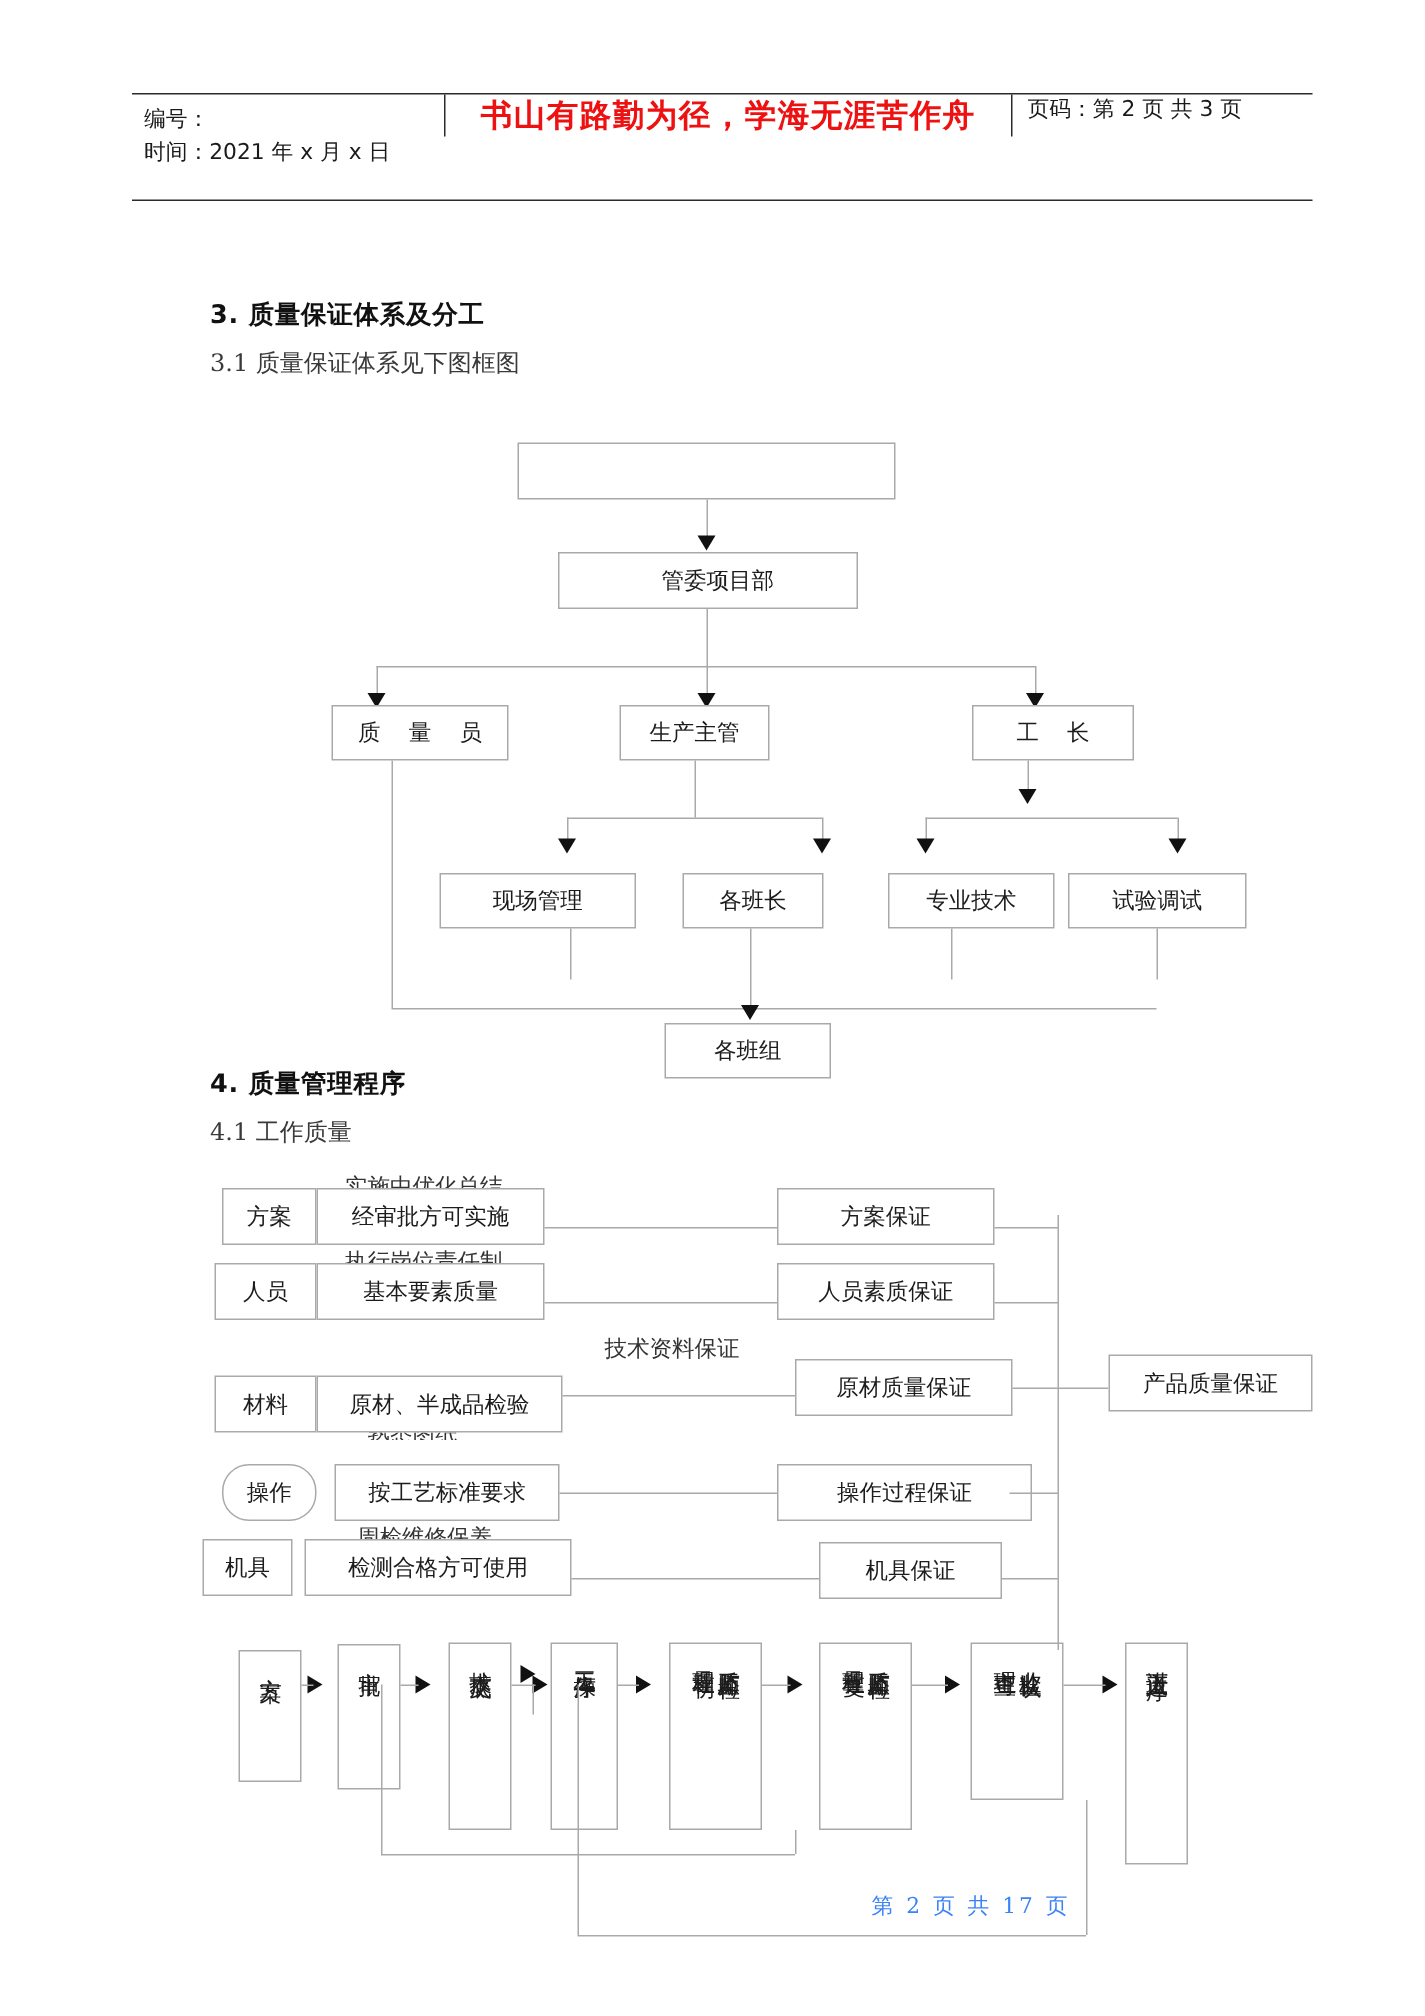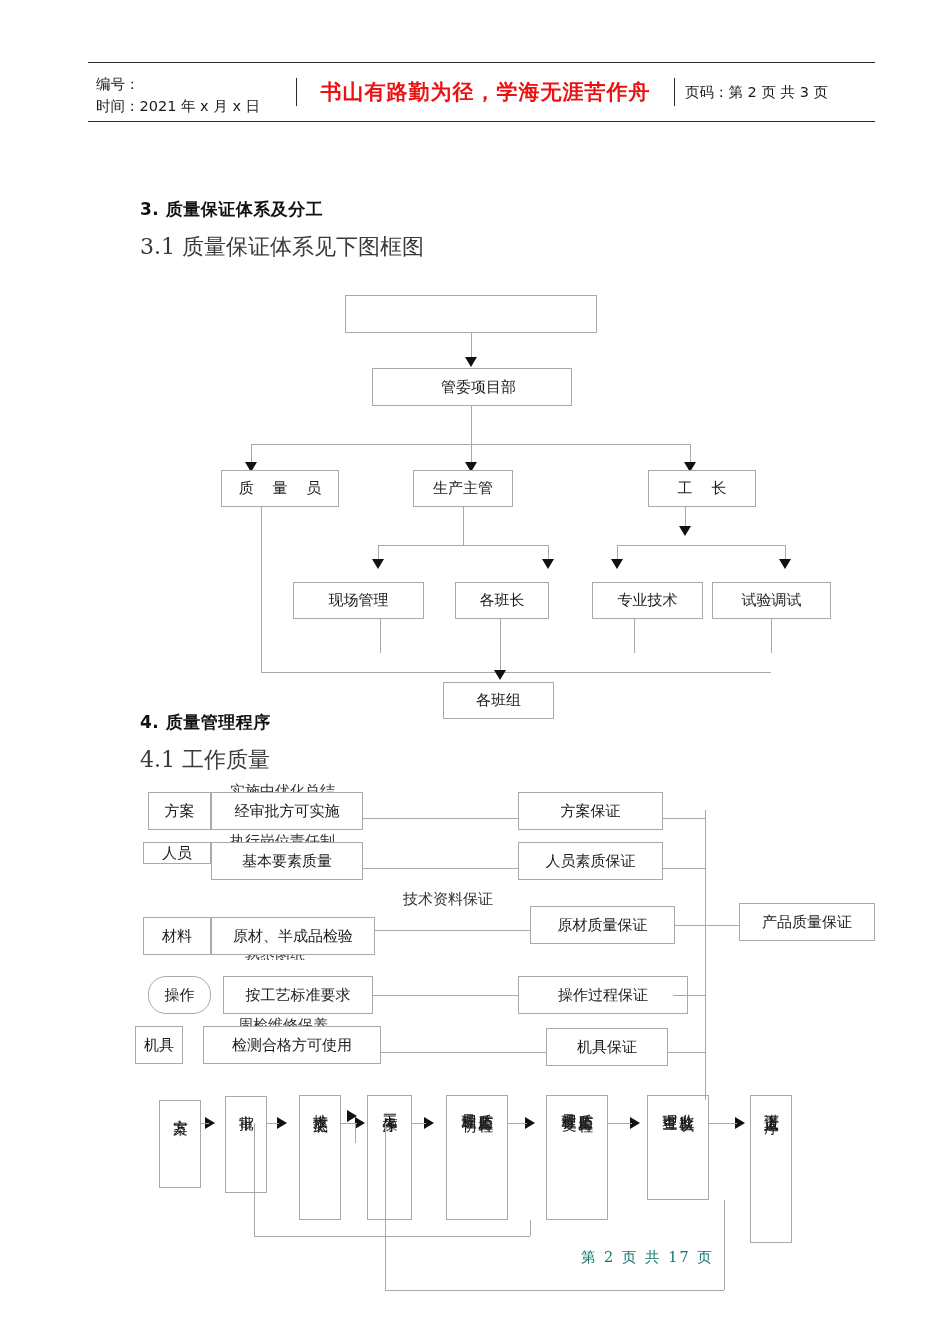--- a/index.html
+++ b/index.html
@@ -9,24 +9,24 @@
     background: #ffffff;
     font-family: "DejaVu Sans", "Liberation Sans", sans-serif;
     color: #1a1a1a;
     position: relative;
     overflow: hidden;
   }
   .page { position: absolute; inset: 0; }
 
   
   .header {
-    position: absolute; left: 88px; top: 62px; width: 787px; height: 60px;
+    position: absolute; left: 88px; top: 62px; width: 787px; height: 72px;
     border-top: 1.6px solid #2b2b2b;
     border-bottom: 1.6px solid #2b2b2b;
-    display: flex; align-items: center;
+    display: flex; align-items: flex-start;
   }
   .hdr-left {
     width: 208px; padding: 6px 0 0 8px;
     display: flex; flex-direction: column; justify-content: center;
     font-size: 14.5px; line-height: 1.55;
   }
   .hdr-left div { white-space: nowrap; }
   .hdr-mid {
     flex: 1; border-left: 1.4px solid #2b2b2b; border-right: 1.4px solid #2b2b2b;
     display: flex; align-items: center; justify-content: center;
@@ -37,21 +37,21 @@
     width: 200px; display: flex; align-items: center; padding-left: 10px;
     font-size: 14.5px; white-space: nowrap;
   }
 
   
   .h-main {
     position: absolute; font-weight: bold; font-size: 17px; color: #111;
     letter-spacing: .5px; white-space: nowrap;
   }
   .h-sub {
-    position: absolute; font-size: 22px; color: #3a3a3a;
+    position: absolute; font-size: 16px; color: #3a3a3a;
     font-family: "DejaVu Serif", "Liberation Serif", serif;
     white-space: nowrap;
   }
 
   
   .box {
     position: absolute; border: 1px solid #a9a9a9; background: #fff;
     display: flex; align-items: center; justify-content: center;
     font-size: 15px; color: #1c1c1c; white-space: nowrap;
     font-family: "DejaVu Serif", "Liberation Serif", serif;
@@ -92,23 +92,24 @@
     font-size: 15px; color:#1c1c1c;
     font-family: "DejaVu Serif", "Liberation Serif", serif;
   }
   .vcol {
     writing-mode: vertical-rl; text-orientation: upright;
     line-height: 1.12; letter-spacing: 1px;
   }
 
   
   .footer {
-    position: absolute; font-size: 14.5px; color:#0f766e; white-space: nowrap;
+    position: absolute; font-size: 14.5px; color:#3b82f6; white-space: nowrap;
     letter-spacing: 2px;
     font-family: "DejaVu Serif", "Liberation Serif", serif;
+    margin-top: 13px;
   }
 </style>
 </head>
 <body>
 
 <div class="page">
 
   <div class="header">
     <div class="hdr-left">
       <div>编号：</div>
@@ -177,38 +178,38 @@
   <div class="floatlabel clip-label" style="left:230px; top:778px; width:160px; height:18px; line-height:26px;">实施中优化总结</div>
   <div class="floatlabel clip-label" style="left:230px; top:828px; width:160px; height:18px; line-height:26px;">执行岗位责任制</div>
   <div class="floatlabel clip-label" style="left:245px; top:944px; width:120px; height:16px; line-height:24px;">熟悉图纸</div>
   <div class="floatlabel clip-label" style="left:238px; top:1013px; width:150px; height:16px; line-height:24px;">周检维修保养</div>
 
   <div class="mbox-key" style="left:148px; top:792px; width:63px; height:38px;">方案</div>
   <div class="mbox-key" style="left:211px; top:792px; width:152px; height:38px;">经审批方可实施</div>
   <div class="ln lnh" style="left:363px; top:818px; width:155px;"></div>
   <div class="box" style="left:518px; top:792px; width:145px; height:38px;">方案保证</div>
 
-  <div class="mbox-key" style="left:143px; top:842px; width:68px; height:22px;">人员</div>
+  <div class="mbox-key" style="left:143px; top:842px; width:68px; height:38px;">人员</div>
   <div class="mbox-key" style="left:211px; top:842px; width:152px; height:38px;">基本要素质量</div>
   <div class="ln lnh" style="left:363px; top:868px; width:155px;"></div>
   <div class="box" style="left:518px; top:842px; width:145px; height:38px;">人员素质保证</div>
 
   <div class="floatlabel" style="left:403px; top:890px;">技术资料保证</div>
 
   <div class="mbox-key" style="left:143px; top:917px; width:68px; height:38px;">材料</div>
   <div class="mbox-key" style="left:211px; top:917px; width:164px; height:38px;">原材、半成品检验</div>
   <div class="ln lnh" style="left:375px; top:930px; width:155px;"></div>
   <div class="box" style="left:530px; top:906px; width:145px; height:38px;">原材质量保证</div>
 
   <div class="mbox-key" style="left:148px; top:976px; width:63px; height:38px;border-radius:18px;">操作</div>
   <div class="mbox-key" style="left:223px; top:976px; width:150px; height:38px;">按工艺标准要求</div>
   <div class="ln lnh" style="left:373px; top:995px; width:145px;"></div>
   <div class="box" style="left:518px; top:976px; width:170px; height:38px;">操作过程保证</div>
 
-  <div class="mbox-key" style="left:135px; top:1026px; width:48px; height:38px;">机具</div>
+  <div class="mbox-key" style="left:135px; top:1026px; width:60px; height:38px;">机具</div>
   <div class="mbox-key" style="left:203px; top:1026px; width:178px; height:38px;">检测合格方可使用</div>
   <div class="ln lnh" style="left:381px; top:1052px; width:165px;"></div>
   <div class="box" style="left:546px; top:1028px; width:122px; height:38px;">机具保证</div>
 
   <div class="ln lnv" style="left:705px; top:810px; height:270px;"></div>
   <div class="ln lnh" style="left:663px; top:818px; width:43px;"></div>
   <div class="ln lnh" style="left:663px; top:868px; width:43px;"></div>
   <div class="ln lnh" style="left:675px; top:925px; width:64px;"></div>
   <div class="ln lnh" style="left:673px; top:995px; width:33px;"></div>
   <div class="ln lnh" style="left:668px; top:1052px; width:38px;"></div>

